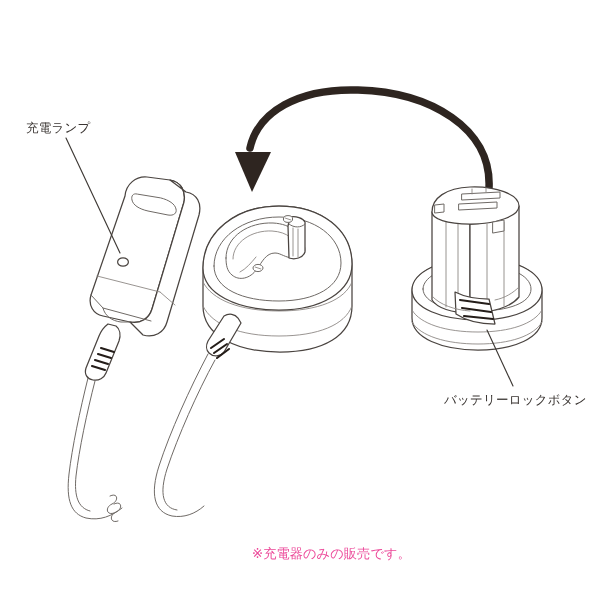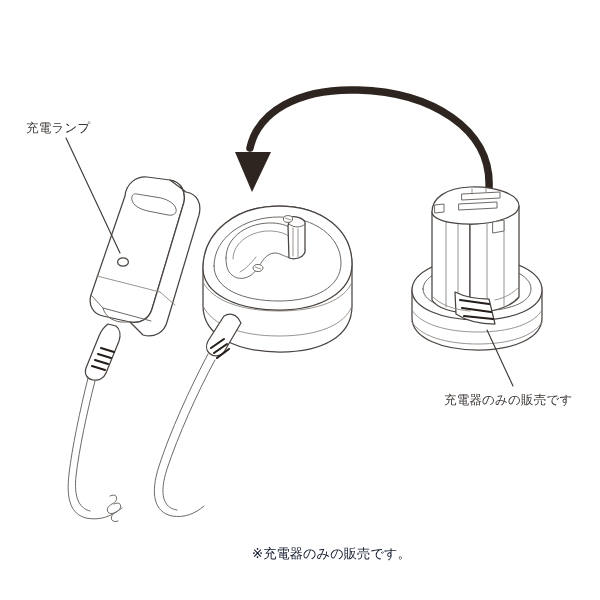--- a/index.html
+++ b/index.html
@@ -50,21 +50,21 @@
   #notes {
     position: absolute;
     left: 252px;
     top: 544px;
     width: 344px;
   }
   #notes .note-line {
     font-family: "DejaVu Sans", "Liberation Sans", sans-serif;
     font-size: 13.2px;
     line-height: 1.55;
-    color: #0f172a;
+    color: #ec4899;
     white-space: nowrap;
     letter-spacing: 0.1px;
   }
 </style>
 </head>
 <body>
 
 <div id="stage">
 
   <svg id="figure" viewBox="0 0 600 600" xmlns="http://www.w3.org/2000/svg">
@@ -305,19 +305,19 @@
 
     <g>
       <line class="lead" x1="66" y1="138" x2="120" y2="253"></line>
       <line class="lead" x1="513" y1="386" x2="487" y2="330"></line>
     </g>
 
   </svg>
 
   <div class="callout-label" id="label-charge-lamp">充電ランプ</div>
 
-  <div class="callout-label" id="label-battery-lock">充電器のみの販売です</div>
+  <div class="callout-label" id="label-battery-lock">バッテリーロックボタン</div>
 
   <div id="notes">
     <div class="note-line">※充電器のみの販売です。</div>
   </div>
 
 </div>
 
 </body></html>

